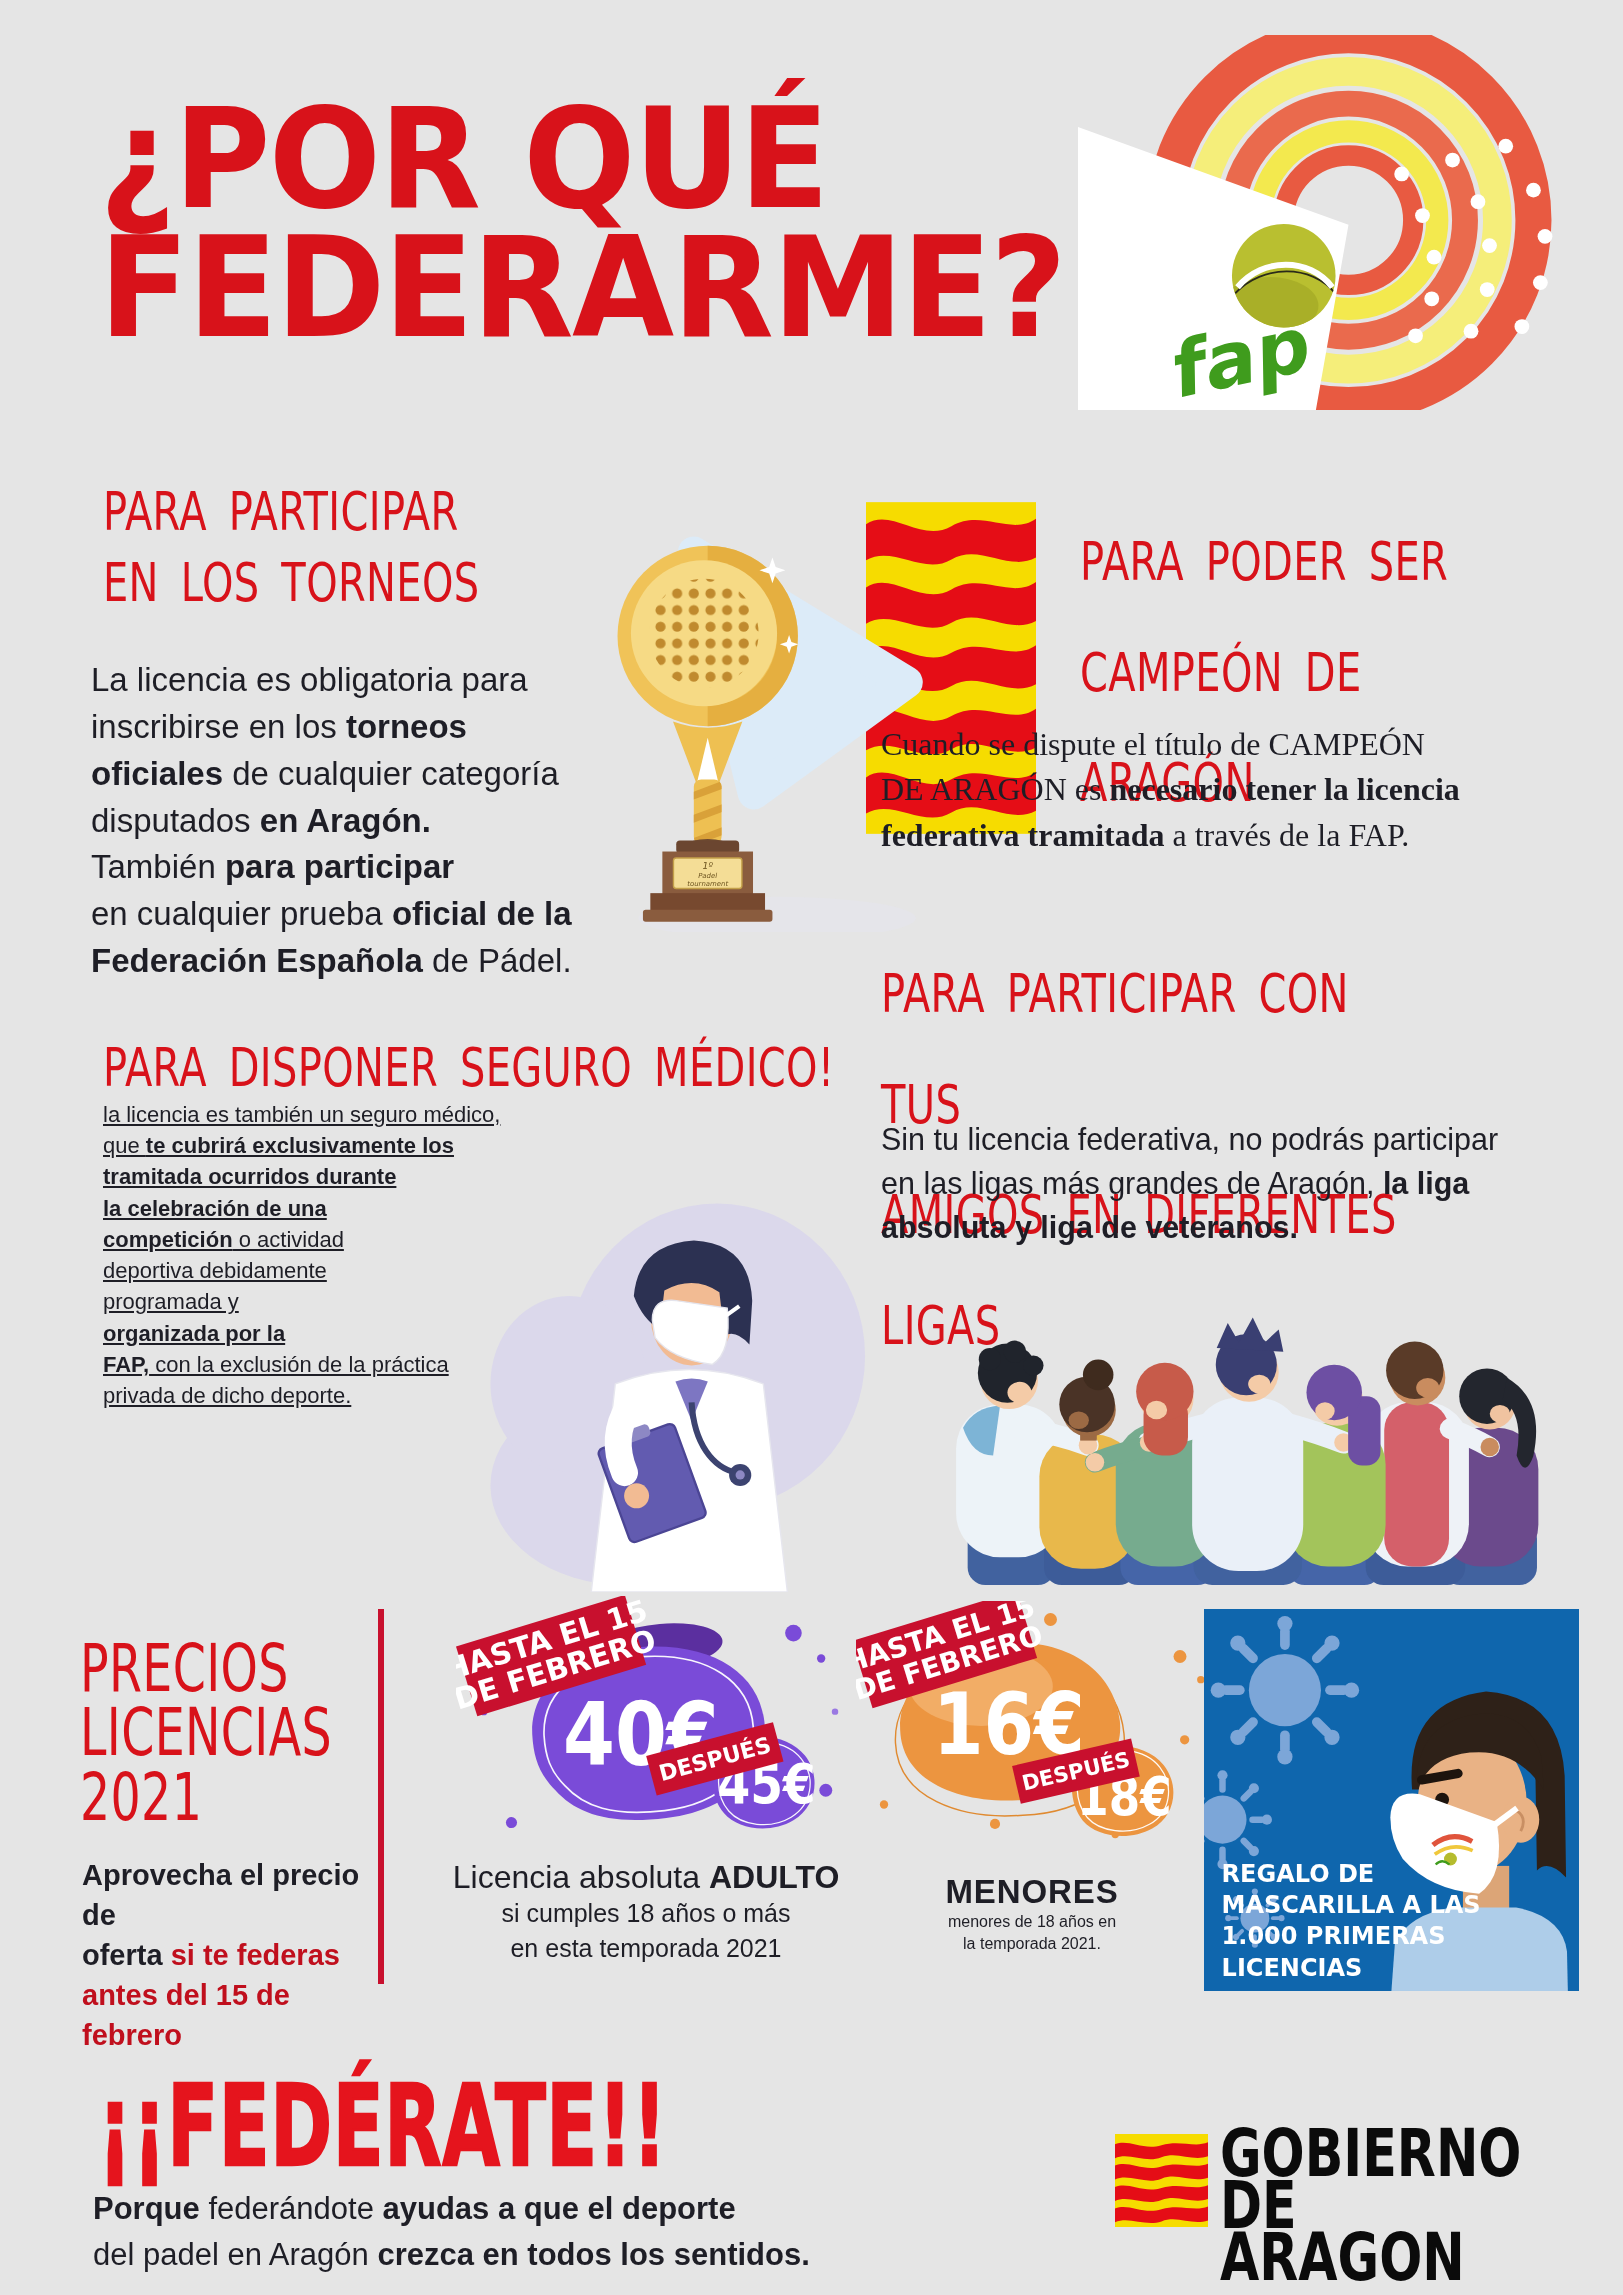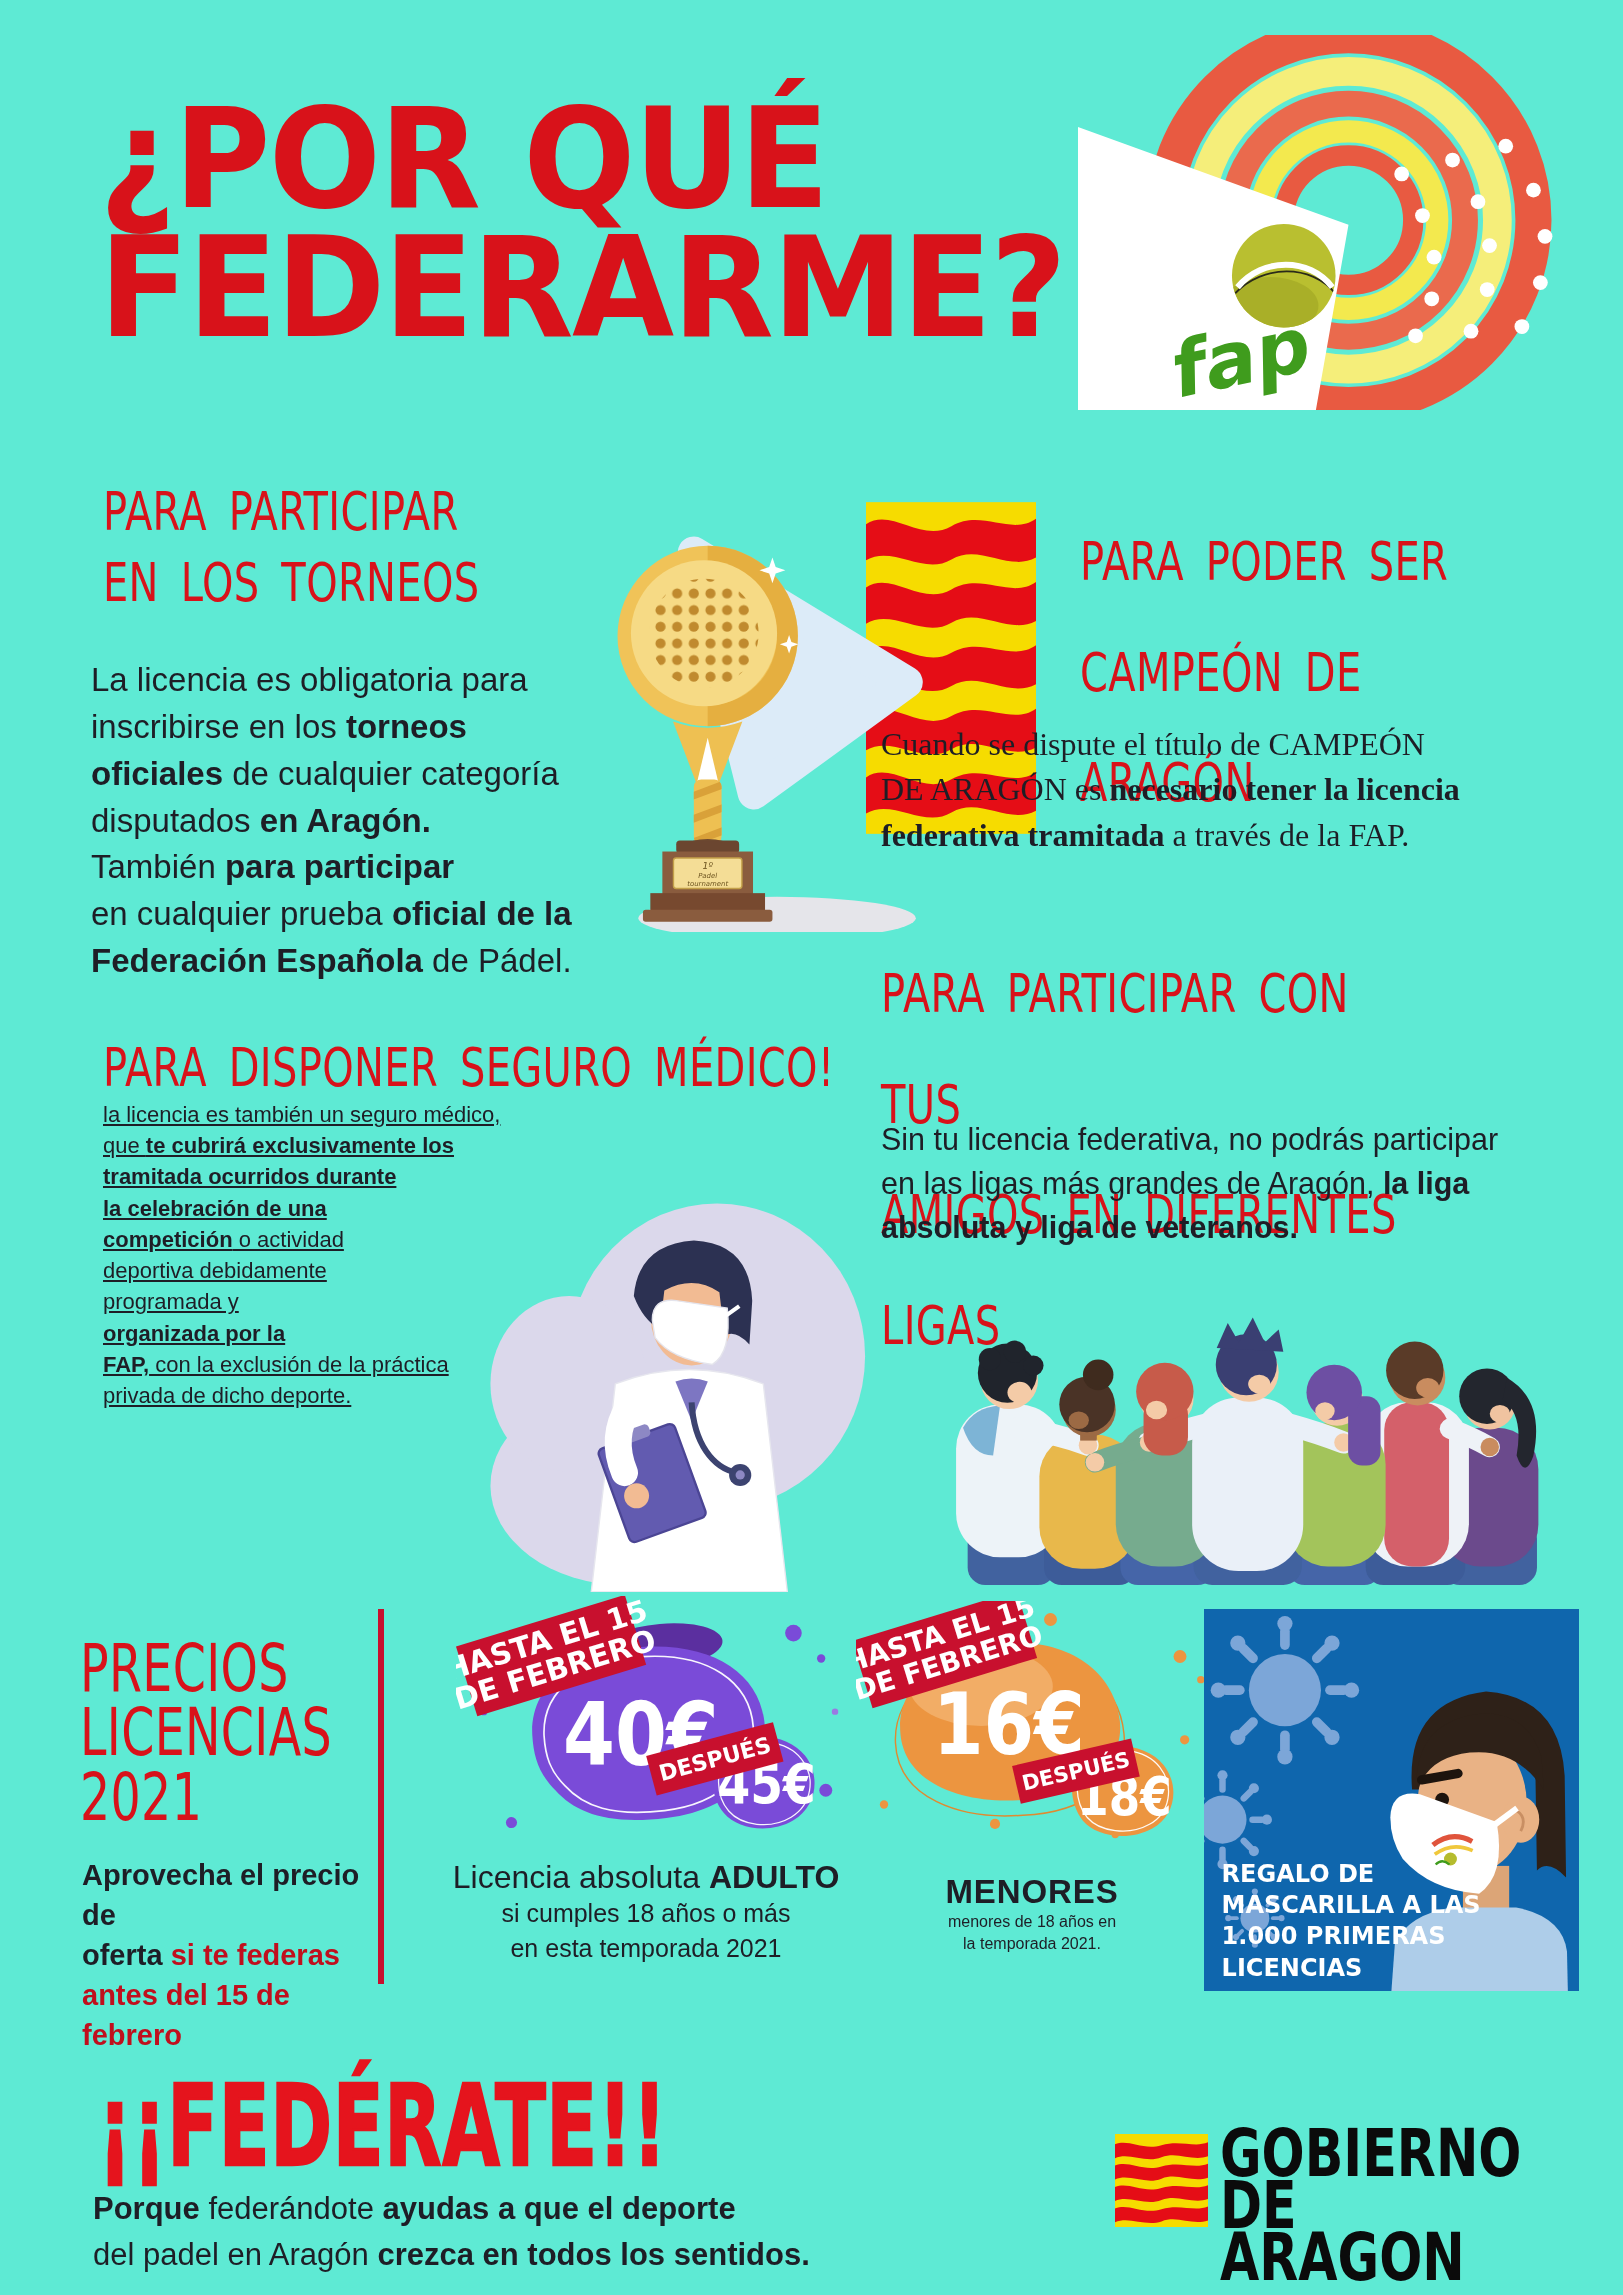--- a/index.html
+++ b/index.html
@@ -2,21 +2,21 @@
 <html style="--red: #d8121a; --ribbon: #c8102e; --purple: #7a4bd8; --orange: #ec9540; --blue: #0f66ad; --ink: #1e1e26;font-size:7.4px"><head>
 <meta charset="utf-8">
 <style>
   :root{
     --red:#d8121a; --dark-red:#c00f1d; --ink:#1e1e26; --ribbon:#c8102e;
     --purple:#7a4bd8; --orange:#ec9540; --blue:#0f66ad;
   }
   *{margin:0;padding:0;box-sizing:border-box;}
   html,body{width:1623px;height:2295px;background:#fff;overflow:hidden;}
   body{font-family:"Liberation Sans",sans-serif;color:var(--ink);}
-  #page{position:relative;width:1623px;height:2295px;background:#5eead4;}
+  #page{position:relative;width:1623px;height:2295px;background:#e5e5e5;}
   .abs{position:absolute;}
   .pre{white-space:pre-line;}
   .b{font-weight:700;}
   .r{color:var(--dark-red);}
   .title{font-family:"DejaVu Sans",sans-serif;font-weight:700;font-size:139px;line-height:.93;
          color:var(--red);transform:scaleX(.95);transform-origin:0 0;letter-spacing:-1.9px;}
   .h-red{font-family:"DejaVu Sans",sans-serif;font-weight:400;color:var(--red);
          transform:scaleX(.74);transform-origin:0 0;letter-spacing:0.5px;word-spacing:.22em;}
   .h-sec{font-size:54px;line-height:1.32;}
   .h-sec-air{font-size:54px;line-height:2.05;}

